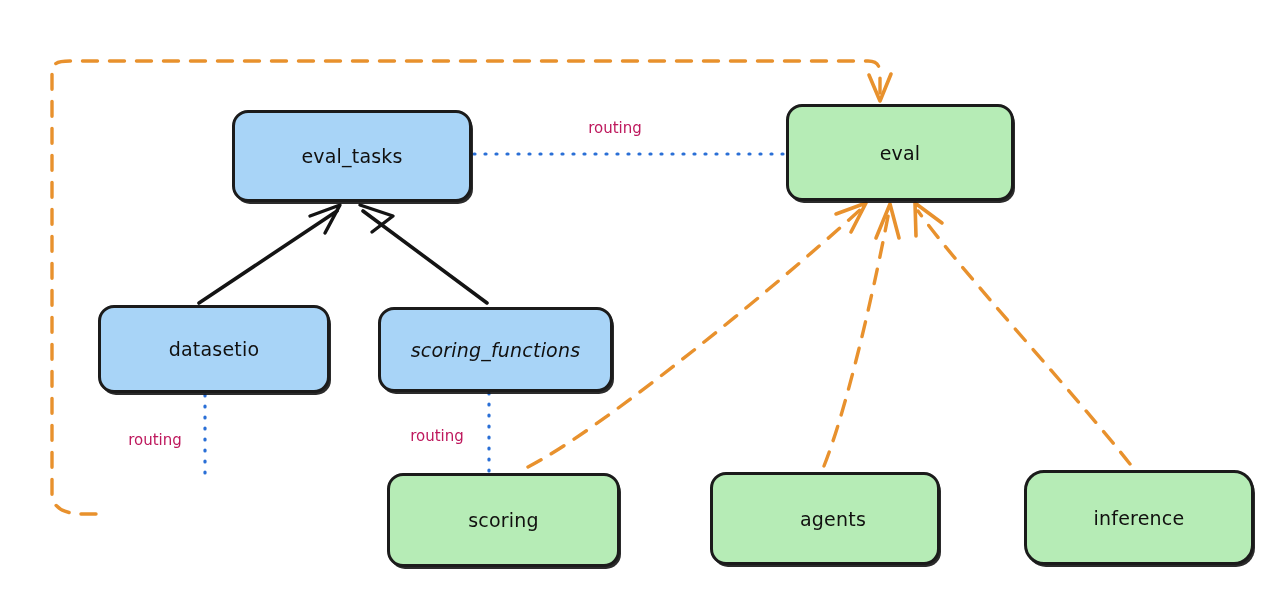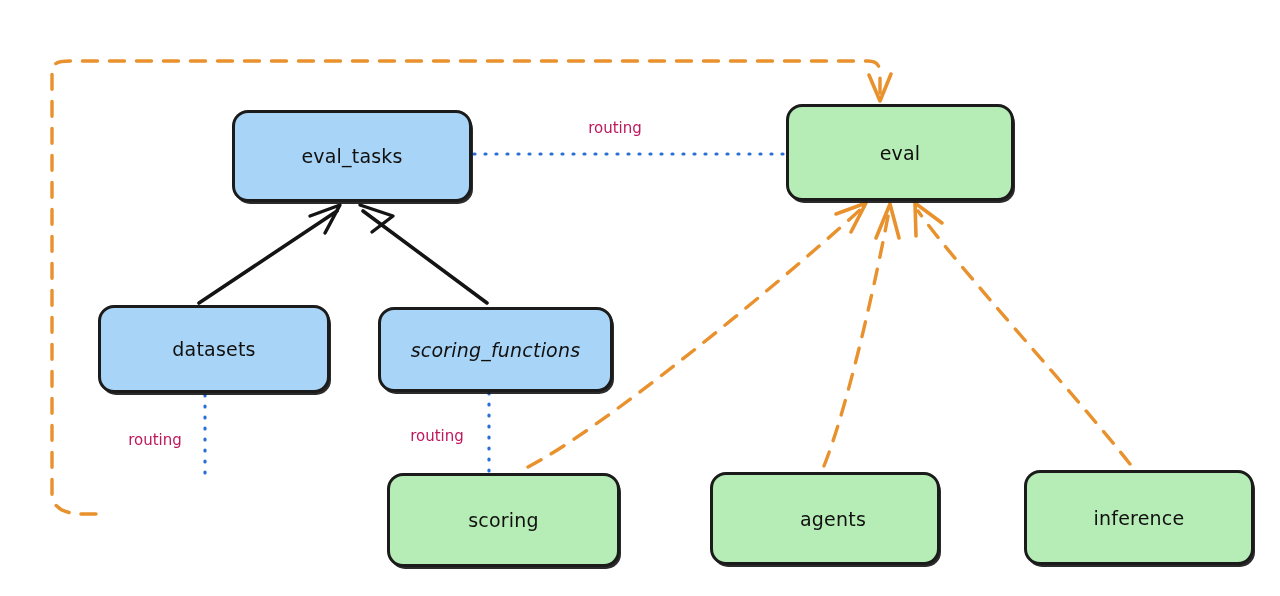--- a/index.html
+++ b/index.html
@@ -94,37 +94,37 @@
 
   <div class="node api" style="left:232px; top:110px; width:240px; height:92px;">
     <span class="node-label">eval_tasks</span>
   </div>
 
   <div class="node provider" style="left:786px; top:104px; width:228px; height:97px;">
     <span class="node-label">eval</span>
   </div>
 
   <div class="node api" style="left:98px; top:305px; width:232px; height:88px;">
-    <span class="node-label">datasets</span>
+    <span class="node-label">datasetio</span>
   </div>
 
   <div class="node api" style="left:378px; top:307px; width:235px; height:85px;font-style:italic;">
     <span class="node-label">scoring_functions</span>
   </div>
 
 
   <div class="node provider" style="left:387px; top:473px; width:233px; height:94px;">
     <span class="node-label">scoring</span>
   </div>
 
   <div class="node provider" style="left:710px; top:472px; width:230px; height:93px;padding-left:16px;">
     <span class="node-label">agents</span>
   </div>
 
-  <div class="node provider" style="left:1024px; top:470px; width:230px; height:95px;">
+  <div class="node provider" style="left:1024px; top:470px; width:230px; height:95px;border-radius:20px;">
     <span class="node-label">inference</span>
   </div>
 
   <div class="edge-label" style="left:615px; top:128px;">routing</div>
 
   <div class="edge-label" style="left:155px; top:440px;">routing</div>
 
   <div class="edge-label" style="left:437px; top:436px;">routing</div>
 
 </div>

